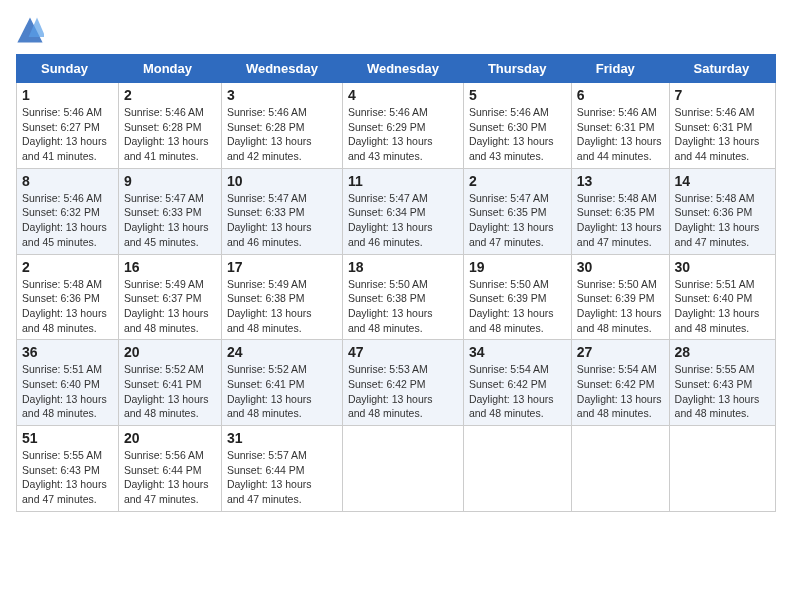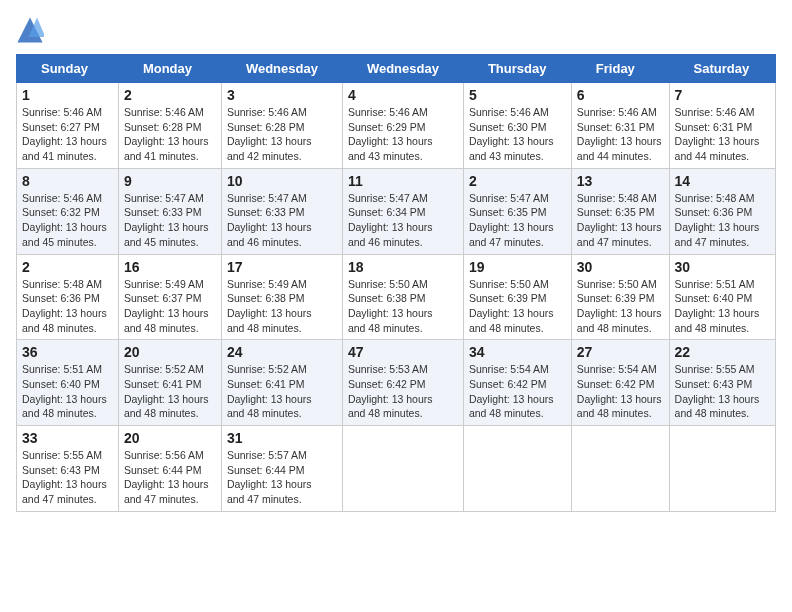--- a/index.html
+++ b/index.html
@@ -239,27 +239,27 @@
     </td>
         <td>
       <span class="day-number">34</span>
       <div class="day-detail">Sunrise: 5:54 AM<br>Sunset: 6:42 PM<br>Daylight: 13 hours<br>and 48 minutes.</div>
     </td>
         <td>
       <span class="day-number">27</span>
       <div class="day-detail">Sunrise: 5:54 AM<br>Sunset: 6:42 PM<br>Daylight: 13 hours<br>and 48 minutes.</div>
     </td>
         <td>
-      <span class="day-number">22</span>
+      <span class="day-number">28</span>
       <div class="day-detail">Sunrise: 5:55 AM<br>Sunset: 6:43 PM<br>Daylight: 13 hours<br>and 48 minutes.</div>
     </td>
       </tr>
       <tr>
         <td>
-      <span class="day-number">33</span>
+      <span class="day-number">51</span>
       <div class="day-detail">Sunrise: 5:55 AM<br>Sunset: 6:43 PM<br>Daylight: 13 hours<br>and 47 minutes.</div>
     </td>
         <td>
       <span class="day-number">20</span>
       <div class="day-detail">Sunrise: 5:56 AM<br>Sunset: 6:44 PM<br>Daylight: 13 hours<br>and 47 minutes.</div>
     </td>
         <td>
       <span class="day-number">31</span>
       <div class="day-detail">Sunrise: 5:57 AM<br>Sunset: 6:44 PM<br>Daylight: 13 hours<br>and 47 minutes.</div>
     </td>

